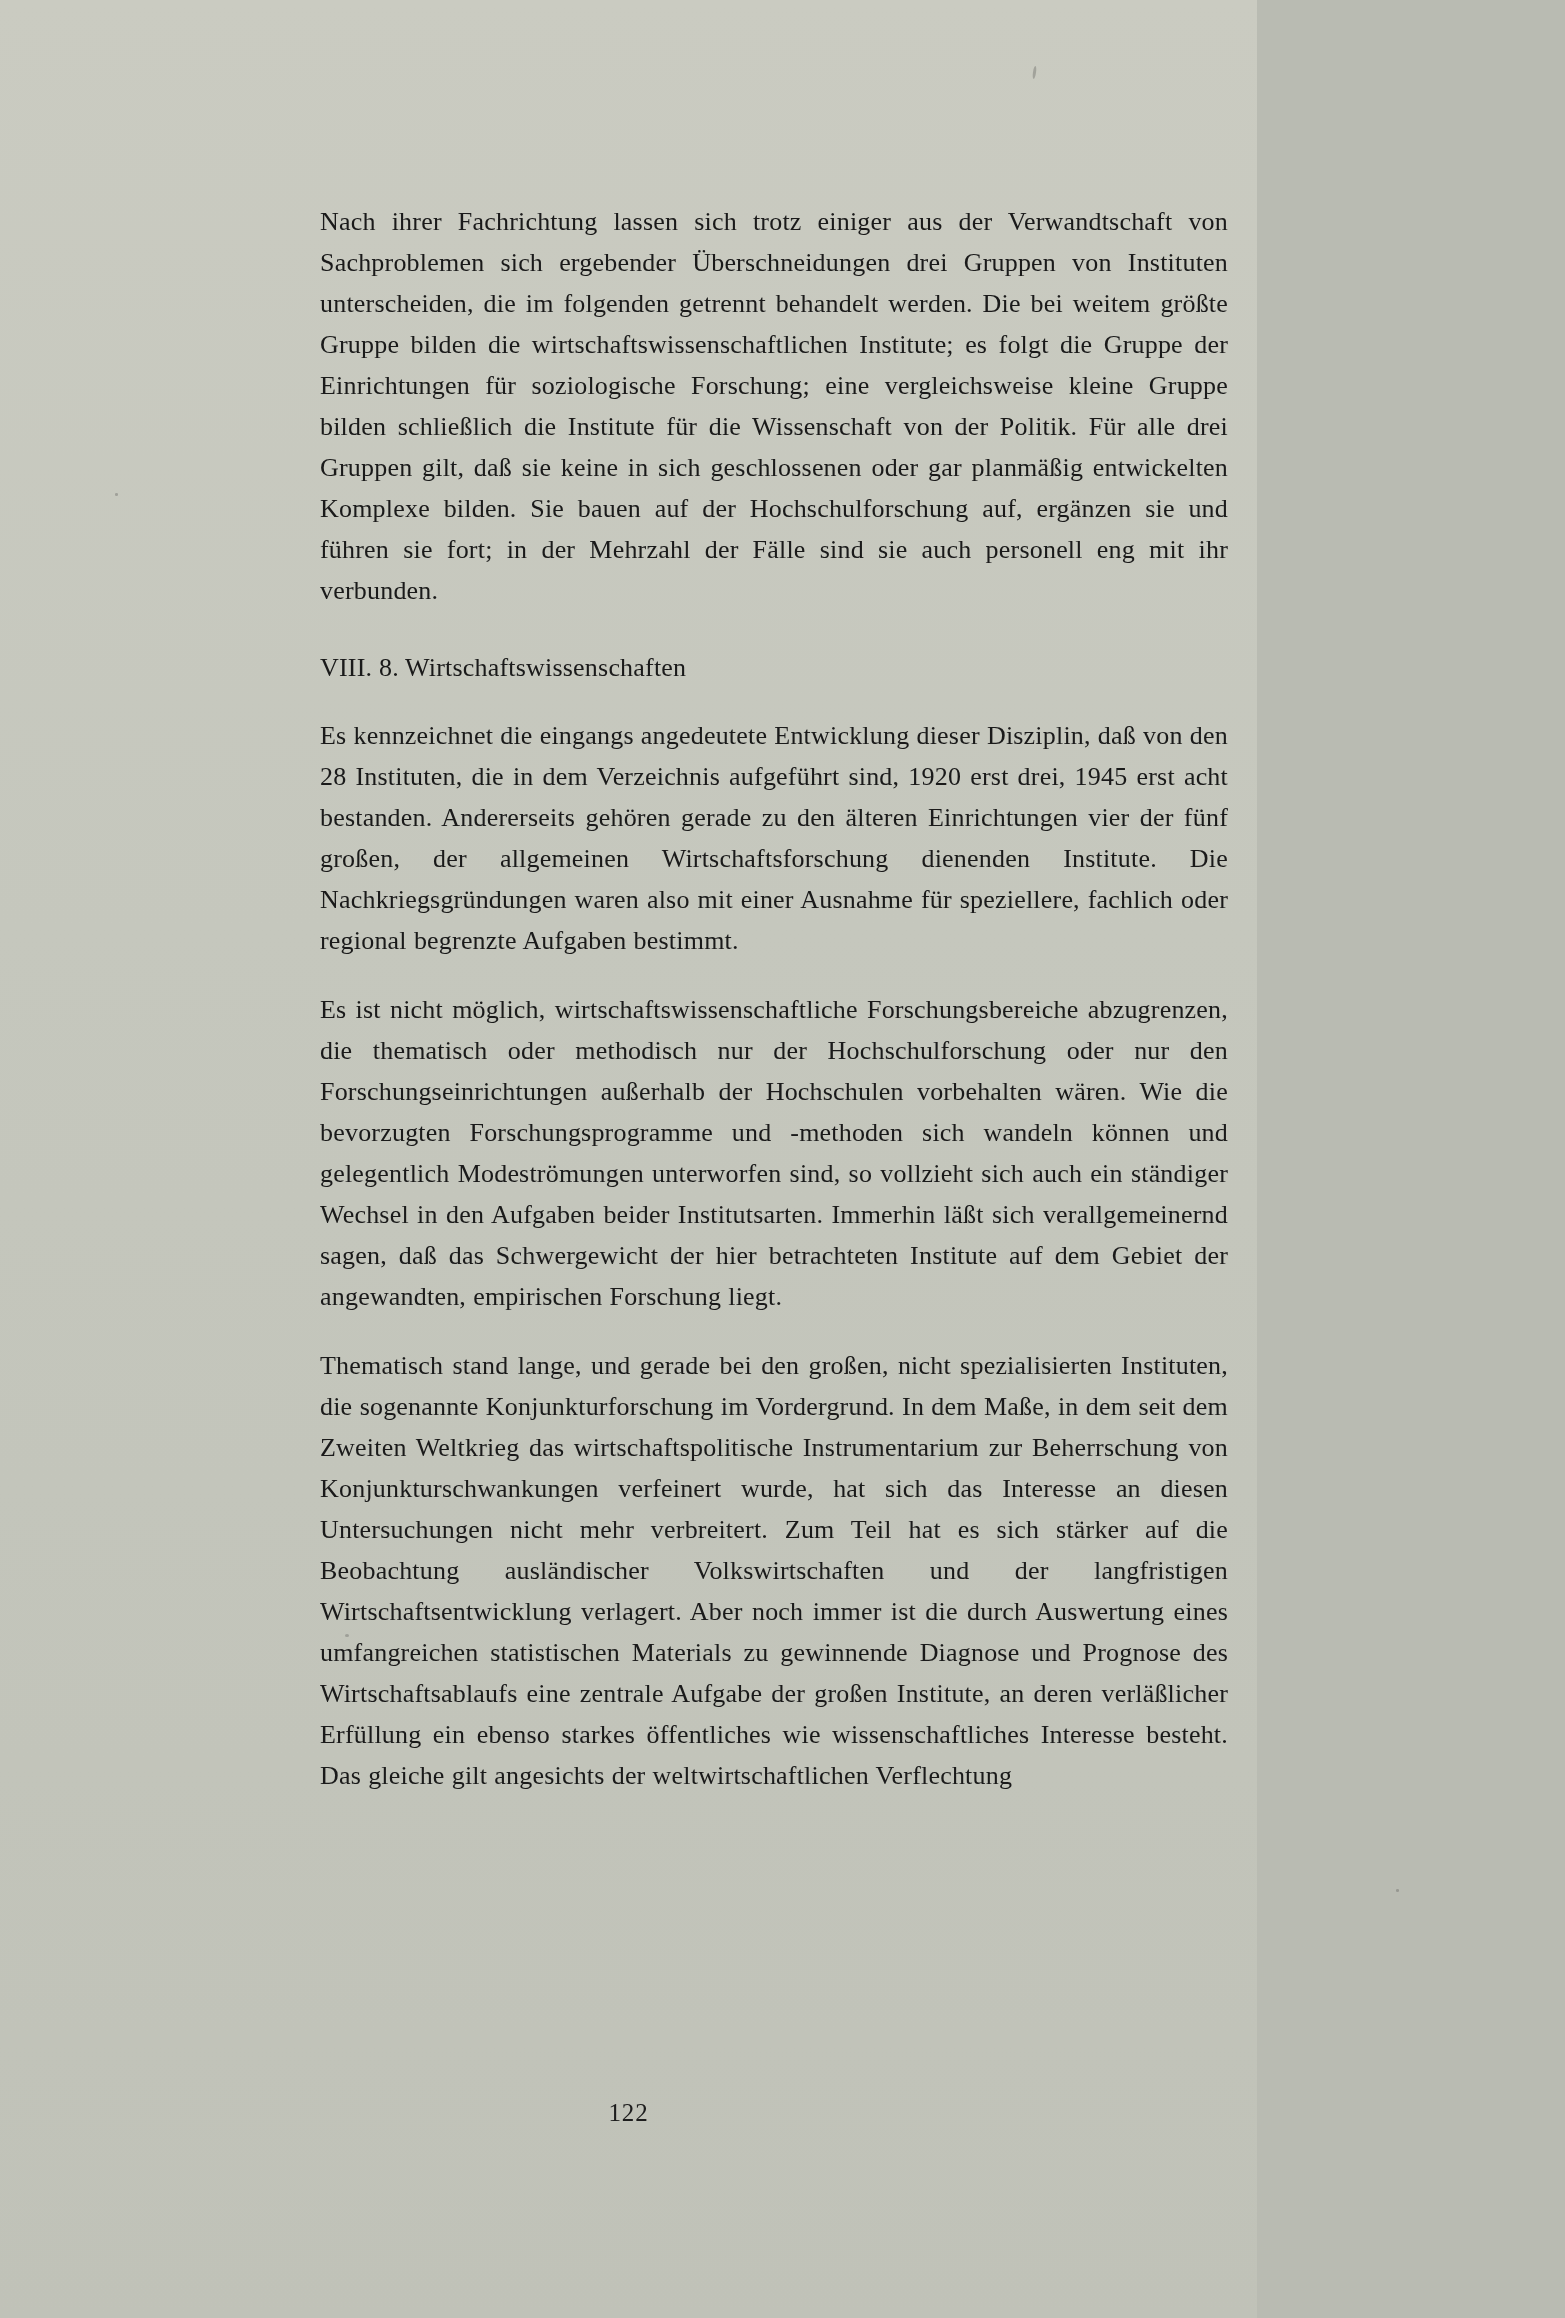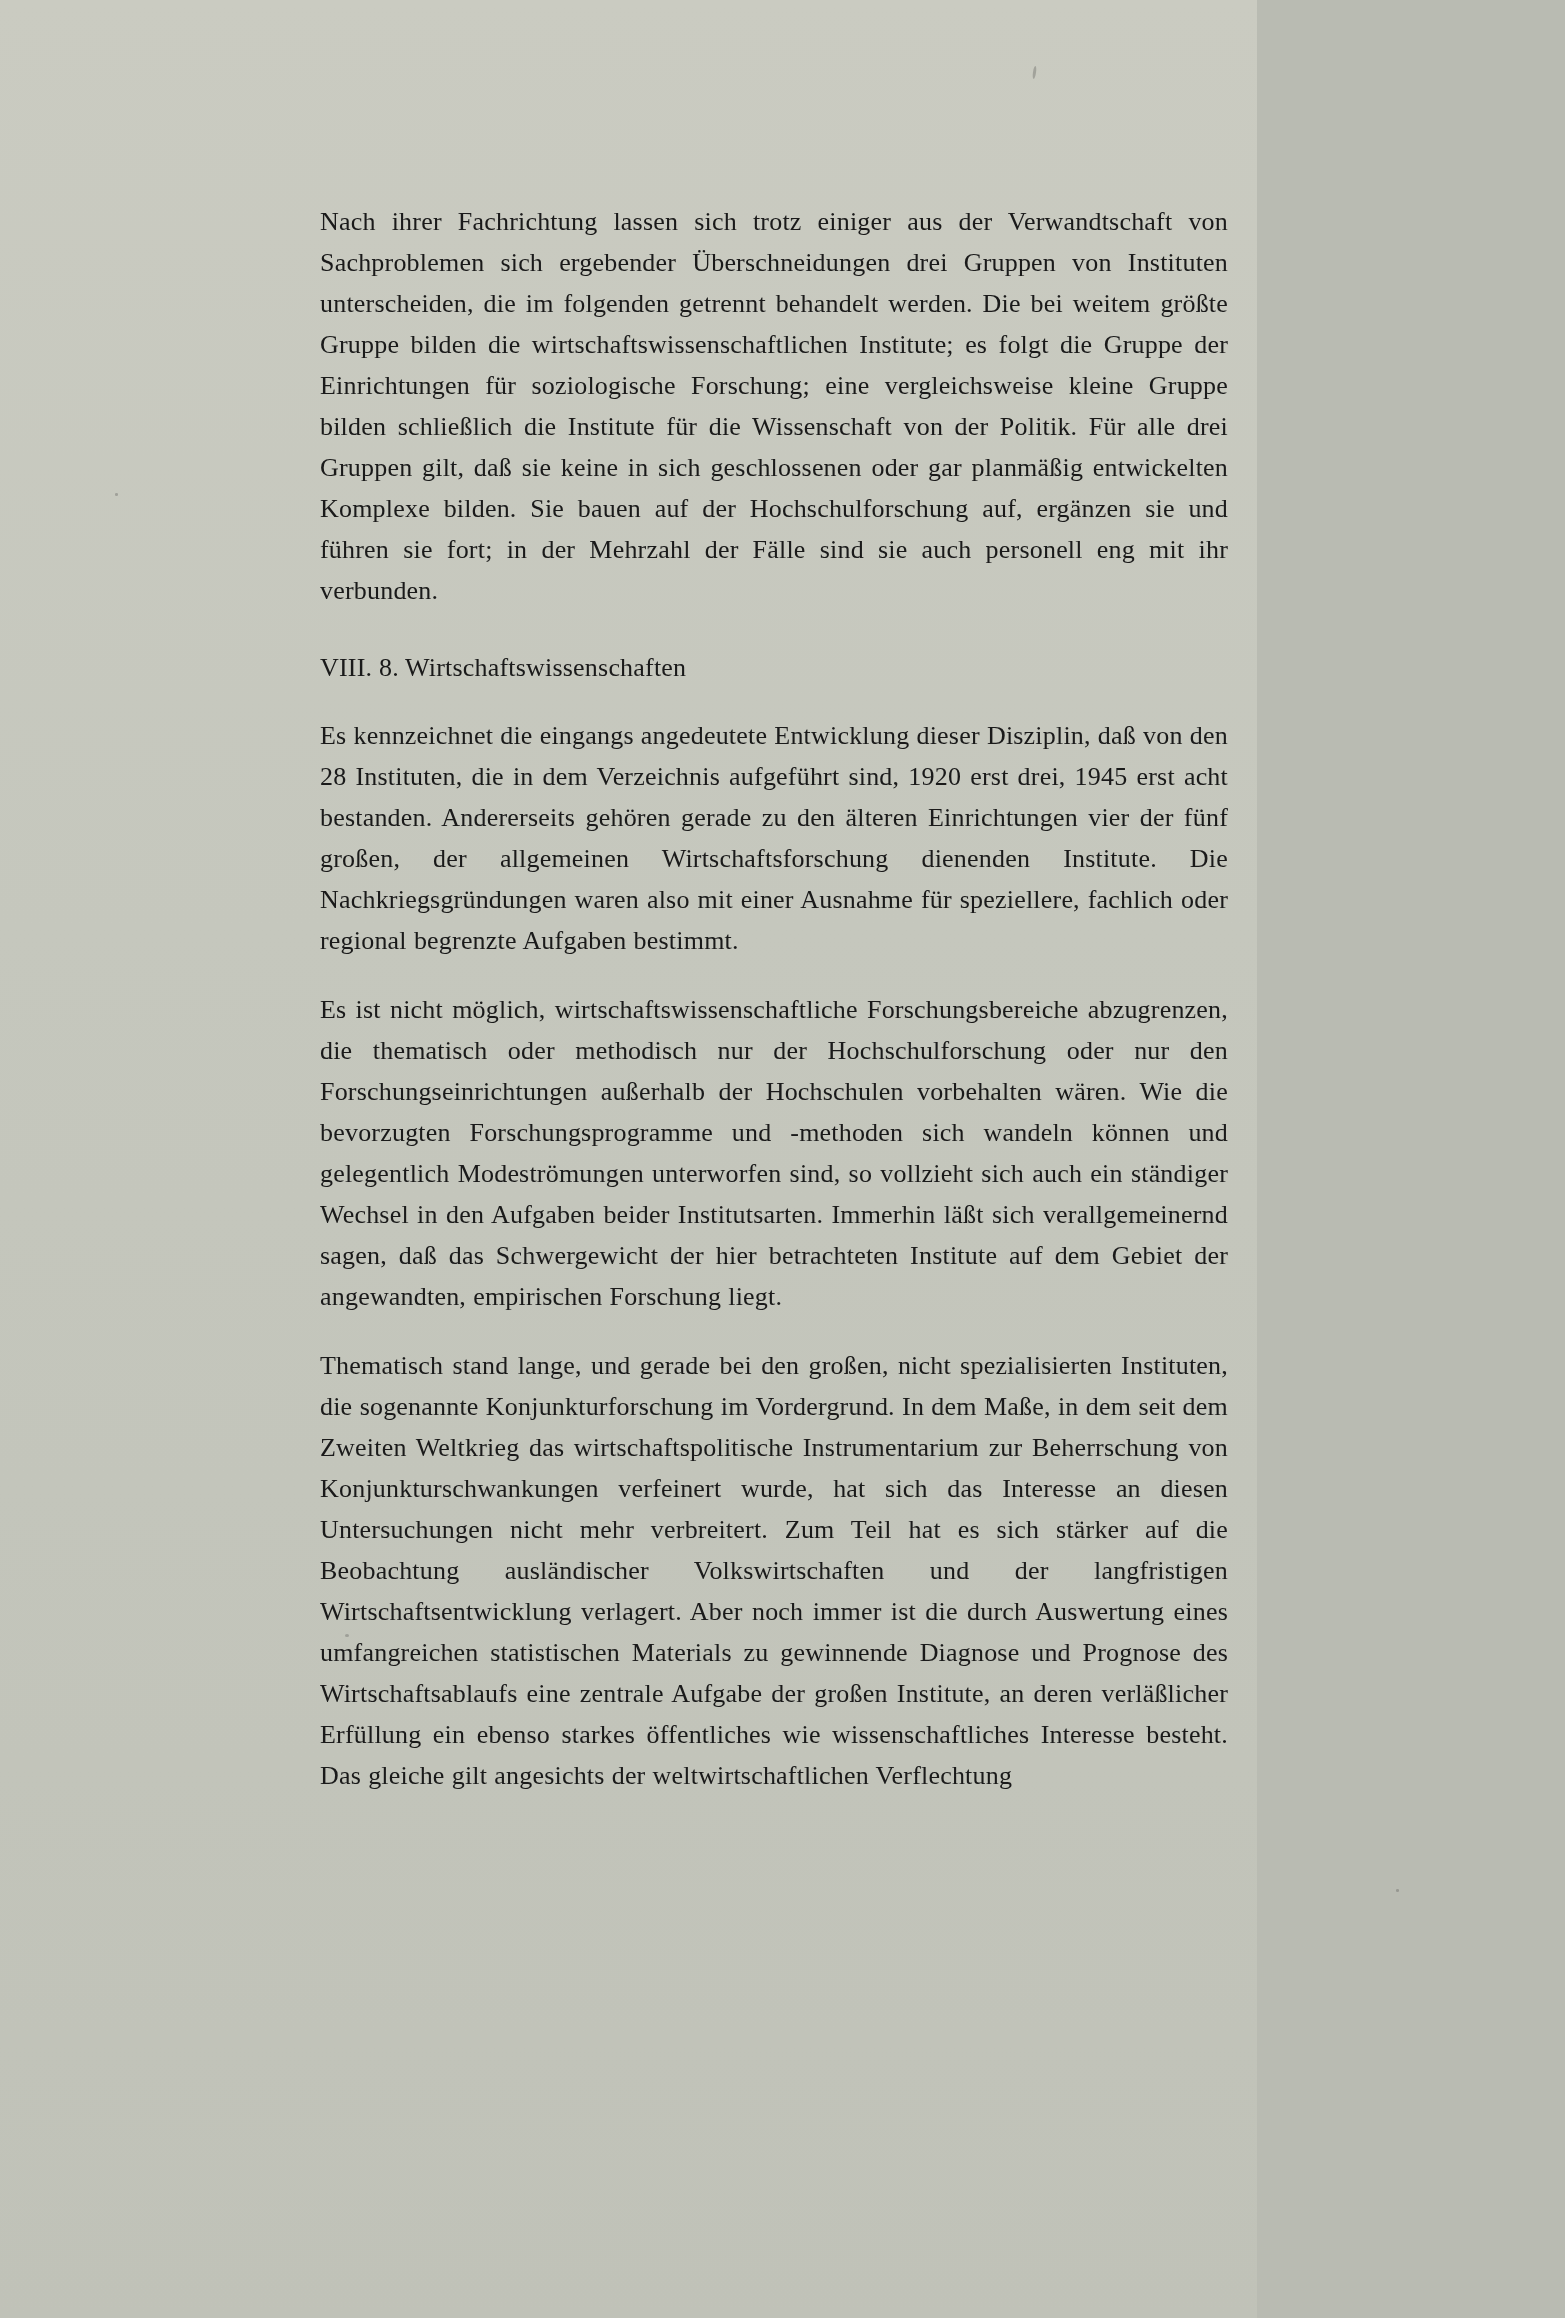--- a/index.html
+++ b/index.html
@@ -96,14 +96,15 @@
 
     <h2 class="section-heading">VIII. 8.  Wirtschaftswissenschaften</h2>
 
     <p class="para">Es kennzeichnet die eingangs angedeutete Entwicklung dieser Disziplin, daß von den 28 Instituten, die in dem Verzeichnis aufgeführt sind, 1920 erst drei, 1945 erst acht bestanden. Andererseits gehören gerade zu den älteren Einrichtungen vier der fünf großen, der allgemeinen Wirtschaftsforschung dienenden Institute. Die Nachkriegsgründungen waren also mit einer Ausnahme für speziellere, fachlich oder regional begrenzte Aufgaben bestimmt.</p>
 
     <p class="para tight">Es ist nicht möglich, wirtschaftswissenschaftliche Forschungsbereiche abzugrenzen, die thematisch oder methodisch nur der Hochschulforschung oder nur den Forschungseinrichtungen außerhalb der Hochschulen vorbehalten wären. Wie die bevorzugten Forschungsprogramme und -methoden sich wandeln können und gelegentlich Modeströmungen unterworfen sind, so vollzieht sich auch ein ständiger Wechsel in den Aufgaben beider Institutsarten. Immerhin läßt sich verallgemeinernd sagen, daß das Schwergewicht der hier betrachteten Institute auf dem Gebiet der angewandten, empirischen Forschung liegt.</p>
 
     <p class="para">Thematisch stand lange, und gerade bei den großen, nicht spezialisierten Instituten, die sogenannte Konjunkturforschung im Vordergrund. In dem Maße, in dem seit dem Zweiten Weltkrieg das wirtschaftspolitische Instrumentarium zur Beherrschung von Konjunkturschwankungen verfeinert wurde, hat sich das Interesse an diesen Untersuchungen nicht mehr verbreitert. Zum Teil hat es sich stärker auf die Beobachtung ausländischer Volkswirtschaften und der langfristigen Wirtschaftsentwicklung verlagert. Aber noch immer ist die durch Auswertung eines umfangreichen statistischen Materials zu gewinnende Diagnose und Prognose des Wirtschaftsablaufs eine zentrale Aufgabe der großen Institute, an deren verläßlicher Erfüllung ein ebenso starkes öffentliches wie wissenschaftliches Interesse besteht. Das gleiche gilt angesichts der weltwirtschaftlichen Verflechtung</p>
   </div>
 
+  <div class="page-number">122</div>
 </div>
 
 
 </body></html>

